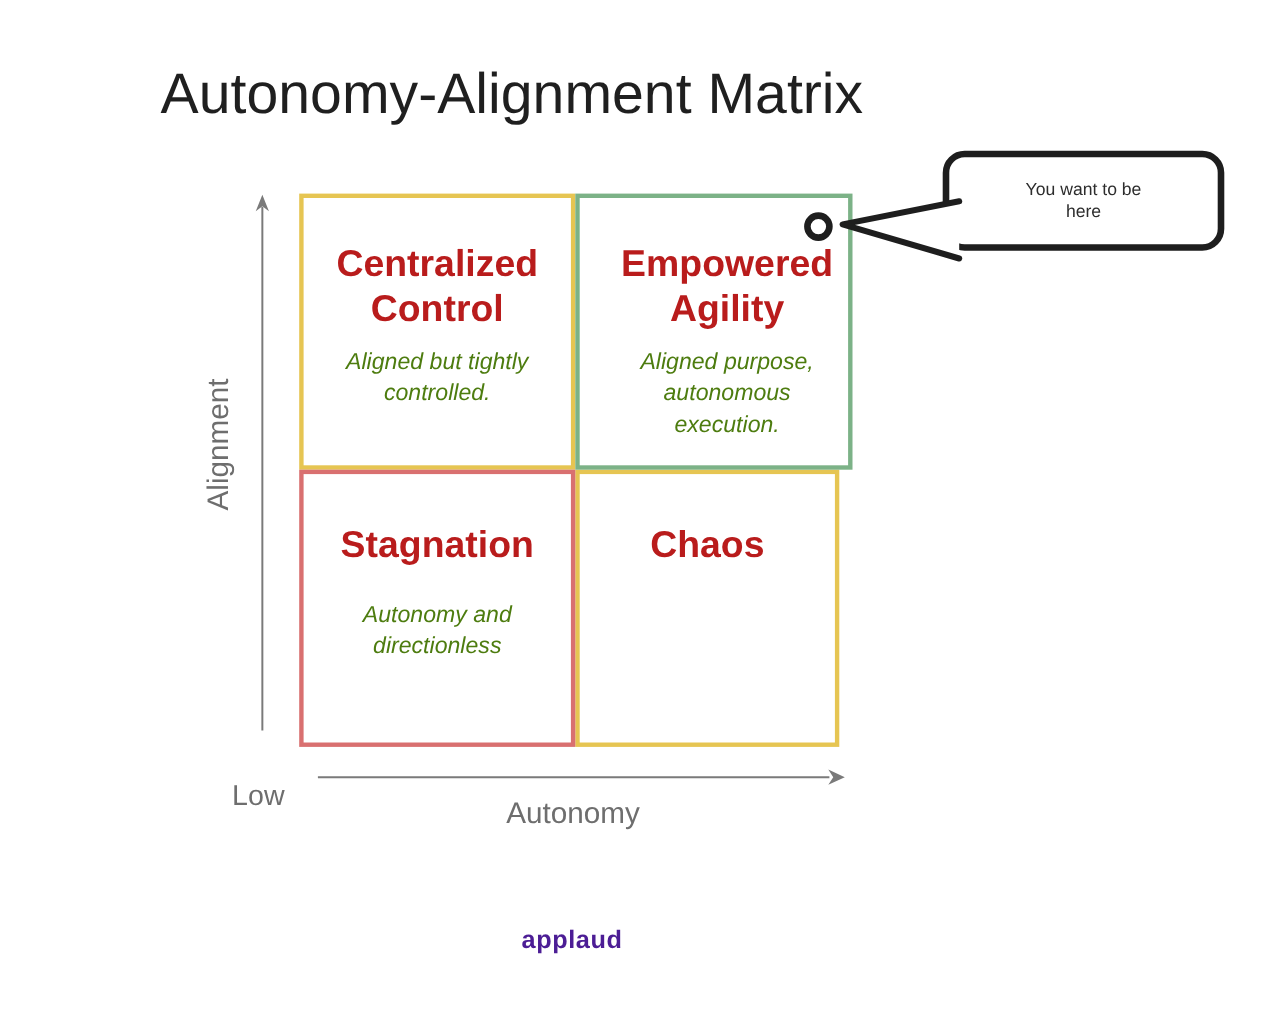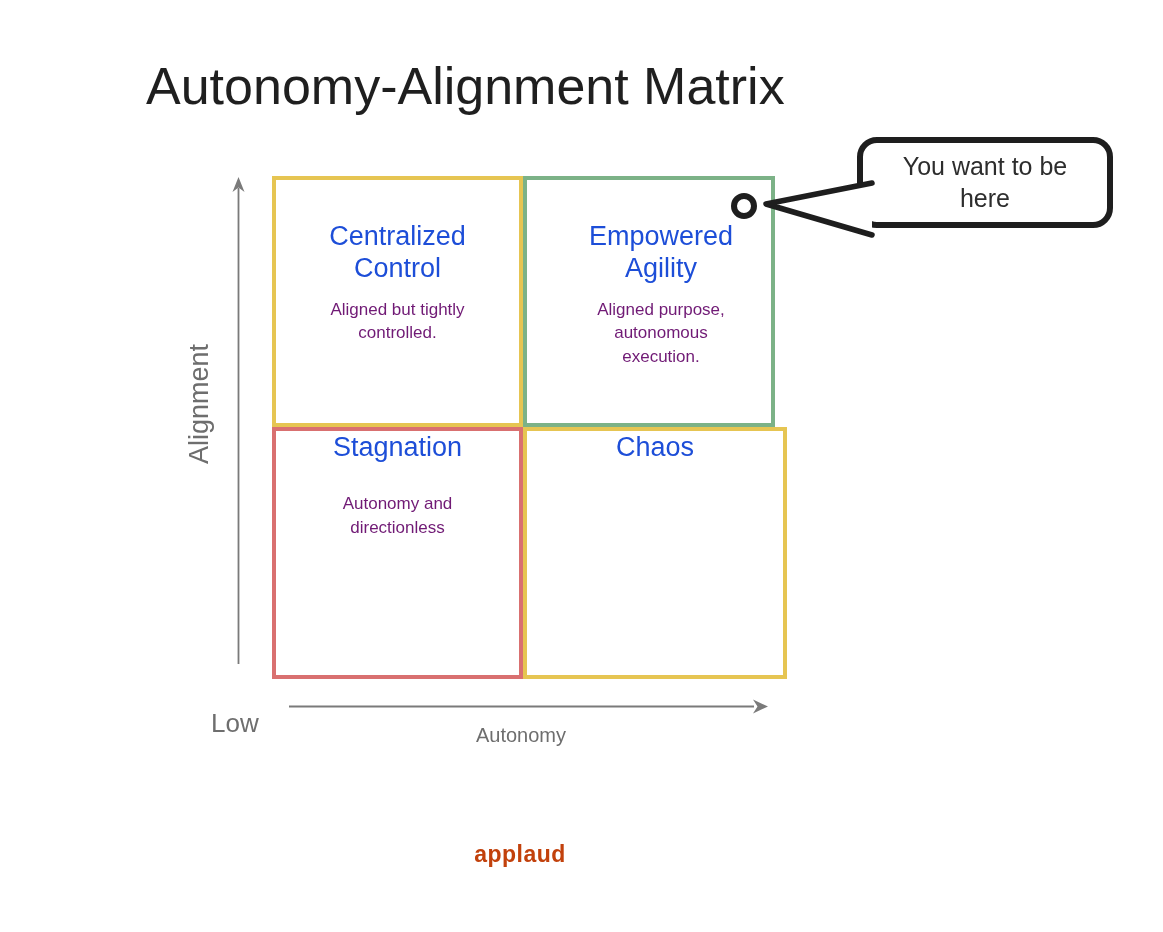--- a/index.html
+++ b/index.html
@@ -21,72 +21,72 @@
 
   
   .matrix { left: 272px; top: 176px; width: 503px; height: 503px; }
   .quad {
     position: absolute; box-sizing: border-box;
     border: 4px solid #ccc; background: transparent;
     display: flex; flex-direction: column; align-items: center;
     text-align: center;
   }
   .quad.tl { left: 0; top: 0; width: 251px; height: 251px; z-index: 1; }
-  .quad.br { left: 251px; top: 251px; width: 264px; height: 252px; z-index: 2; }
+  .quad.br { left: 251px; top: 251px; width: 240px; height: 252px; z-index: 2; }
   .quad.tr { left: 251px; top: 0; width: 252px; height: 251px; z-index: 3; }
   .quad.bl { left: 0; top: 251px; width: 251px; height: 252px; z-index: 4; }
 
   .q-title {
-    font-size: 27px; font-weight: 400; color: #1d4ed8;
+    font-size: 34px; font-weight: 700; color: #b91c1c;
     line-height: 1.2; white-space: pre-line;
   }
   .quad.tl .q-title, .quad.tr .q-title { margin-top: 40px; }
-  .quad.bl .q-title, .quad.br .q-title { }
+  .quad.bl .q-title, .quad.br .q-title { margin-top: 44px; }
   .q-desc {
-    font-size: 17px; color: #701a75;
+    font-size: 21px; font-style: italic; color: #4d7c0f;
     line-height: 1.38; white-space: pre-line;
   }
   .quad.tl .q-desc, .quad.tr .q-desc { margin-top: 13px; }
   .quad.bl .q-desc, .quad.br .q-desc { margin-top: 29px; }
 
   
   .axes-svg { left: 0; top: 0; width: 1163px; height: 932px; z-index: 0; pointer-events: none; }
   .axis-label { color: #6e6e6e; }
   .y-axis-label {
     left: 199px; top: 404px;
     transform: translate(-50%, -50%) rotate(-90deg);
     font-size: 27px; white-space: nowrap;
   }
   .x-axis-label {
     left: 521px; top: 724px; transform: translateX(-50%);
-    font-size: 20px; white-space: nowrap;
+    font-size: 27px; white-space: nowrap;
   }
   .origin-label { left: 211px; top: 708px; font-size: 26px; }
 
   
   .marker-circle {
     left: 731px; top: 193px; width: 26px; height: 26px;
     box-sizing: border-box; border: 6px solid #1e1e1e;
     border-radius: 50%; background: #fff; z-index: 10;
   }
   .callout-bubble {
     left: 857px; top: 137px; width: 256px; height: 91px;
     box-sizing: border-box; border: 6px solid #1e1e1e;
     border-radius: 20px; background: #fff; z-index: 6;
     display: flex; align-items: center; justify-content: center;
   }
   .callout-text {
-    font-size: 25px; color: #2d2d2d; text-align: center;
+    font-size: 16px; color: #2d2d2d; text-align: center;
     line-height: 1.25; white-space: pre-line;
   }
   .tail-svg { left: 0; top: 0; width: 1163px; height: 932px; z-index: 7; pointer-events: none; }
 
   .brand-logo {
     left: 520px; top: 841px; transform: translateX(-50%);
-    font-size: 23px; font-weight: 700; color: #c2410c;
+    font-size: 23px; font-weight: 700; color: #4c1d95;
     letter-spacing: 0.5px;
     text-align: right;
   }
 </style>
 </head>
 <body>
 
 <div class="abs page-title">Autonomy-Alignment Matrix</div>
 
 <svg class="abs axes-svg" viewBox="0 0 1163 932">

